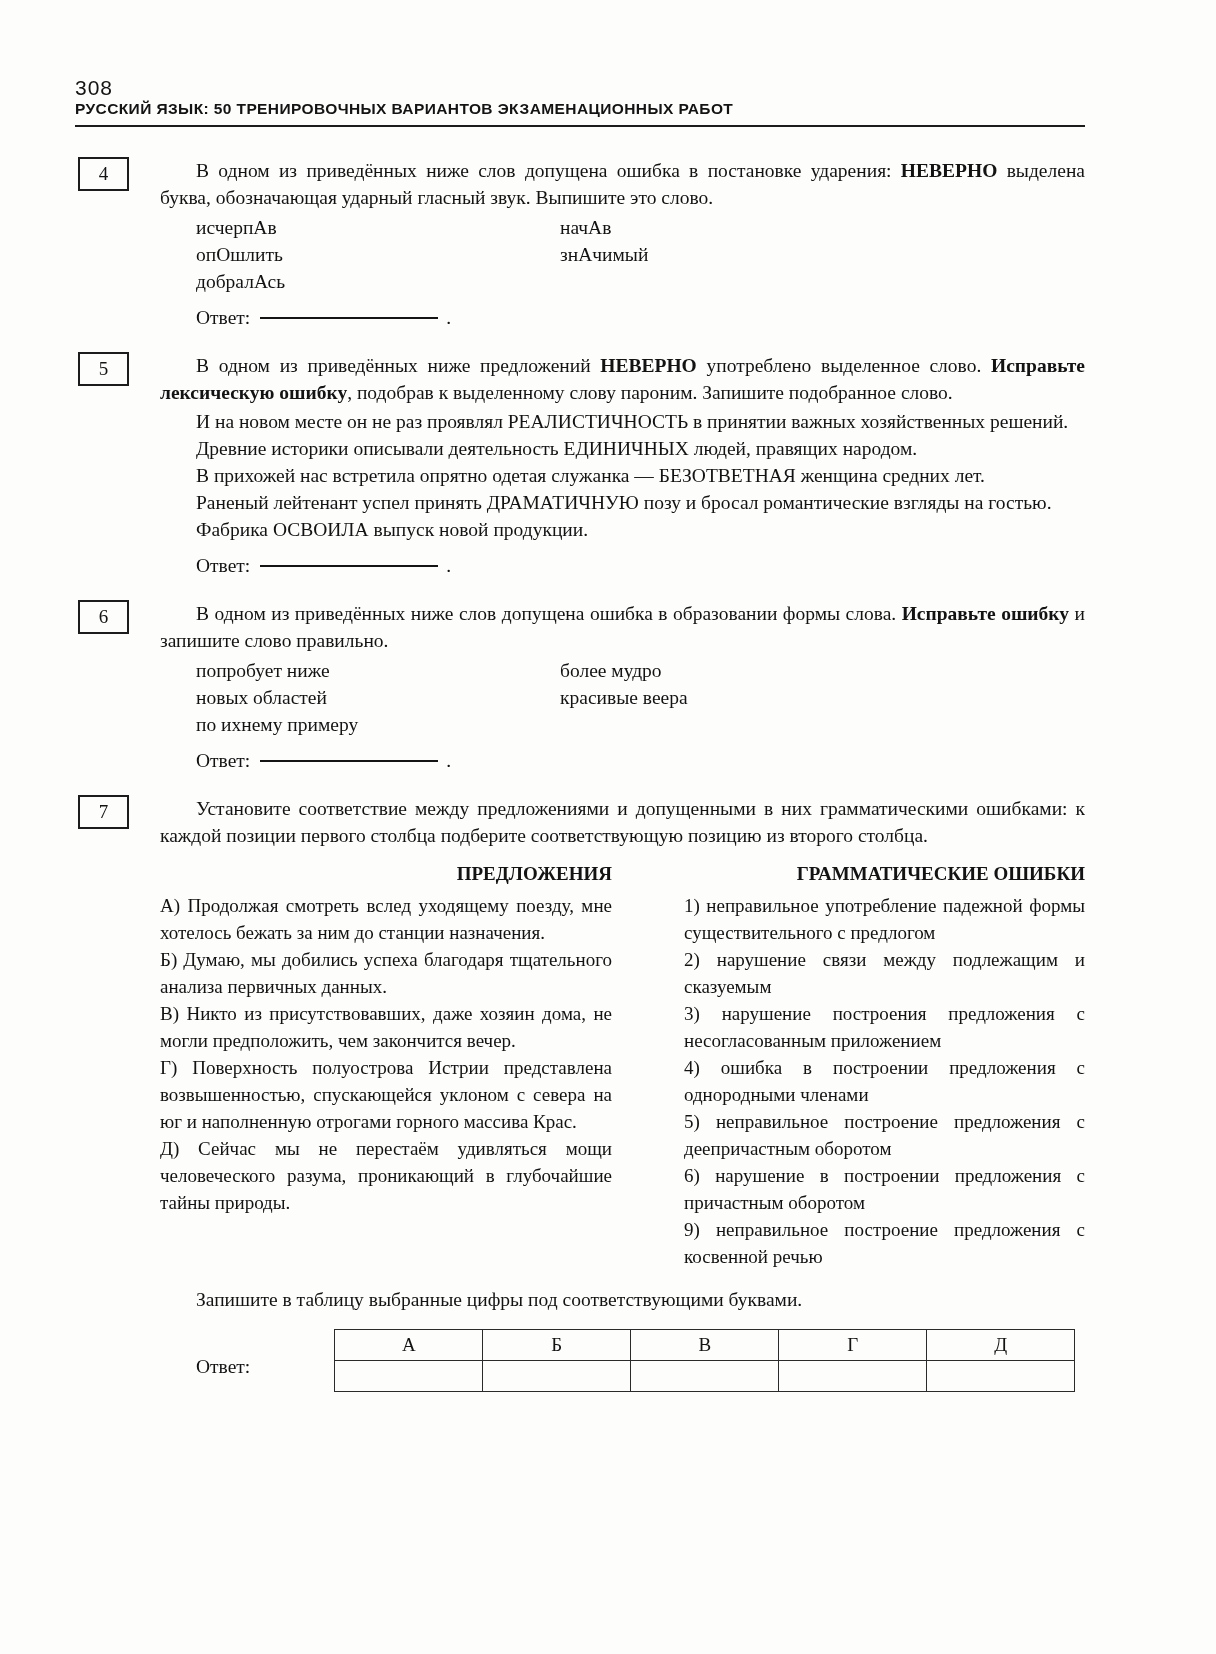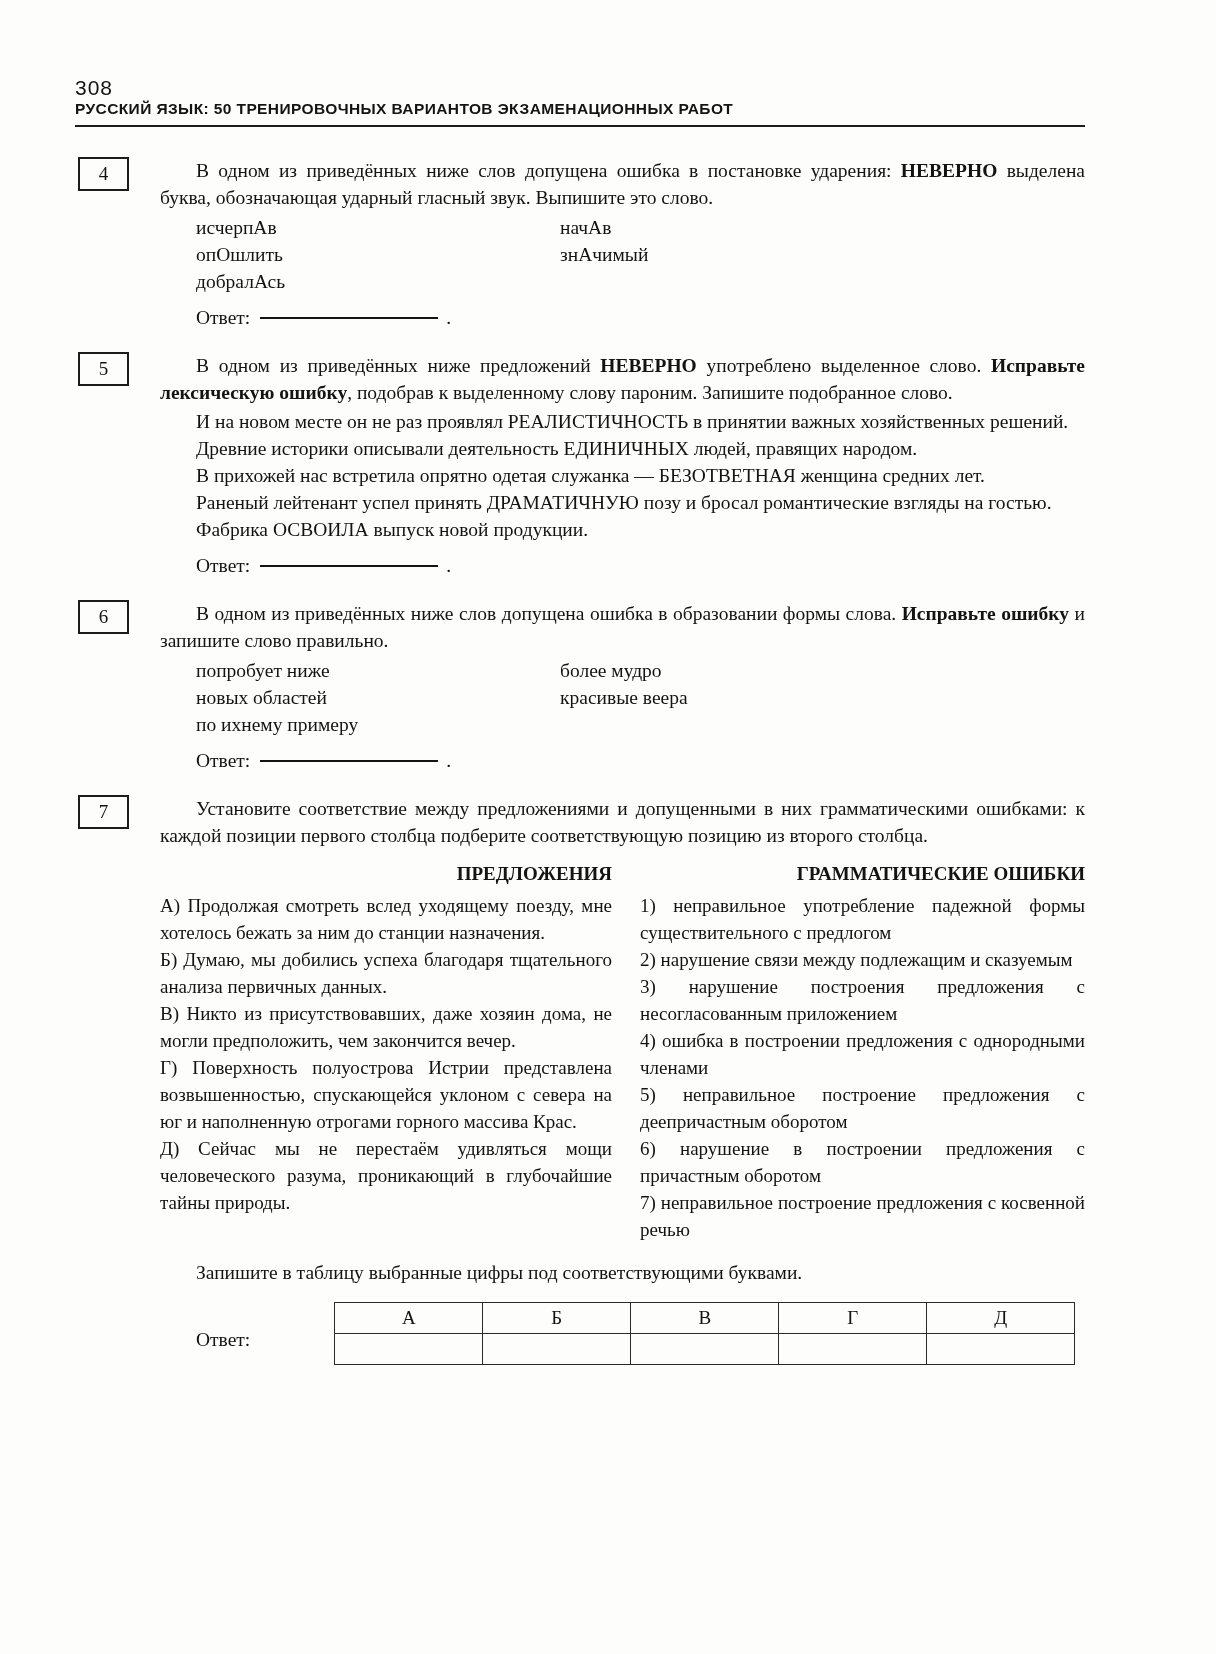--- a/index.html
+++ b/index.html
@@ -43,21 +43,21 @@
   .answer { margin: 9px 0 0 0; padding-left: 36px; font-size: 19.5px; line-height: 27px; }
   .blank {
     display: inline-block; width: 178px; height: 2px;
     border-bottom: 2px solid #141414;
     transform: translateY(-5px);
     margin: 0 8px 0 10px;
   }
 
   .cols { display: flex; margin-top: 8px; }
   .col-left { width: 452px; margin-right: 28px; flex: none; }
-  .col-right { flex: 1; }
+  .col-right { flex: 1; margin-left: 44px; }
   .col-header { text-align: right; font-weight: 700; font-size: 19px; margin: 6px 0 7px 0; }
   .item { margin: 0; font-size: 19px; line-height: 27px; text-align: justify; }
 
   .footer-line { margin-top: 16px; }
 
   .answer-table-row { display: flex; margin-top: 16px; padding-left: 36px; }
   .answer-table-label { font-size: 19.5px; padding-top: 27px; flex: none; }
   table.answers { border-collapse: collapse; margin-left: 84px; }
   table.answers td {
     width: 148px; height: 31px;
@@ -152,21 +152,21 @@
         <p class="item">Д) Сейчас мы не перестаём удивляться мощи человеческого разума, проникающий в глубочайшие тайны природы.</p>
       </div>
       <div class="col-right">
         <div class="col-header">ГРАММАТИЧЕСКИЕ ОШИБКИ</div>
         <p class="item">1) неправильное употребление падежной формы существительного с предлогом</p>
         <p class="item">2) нарушение связи между подлежащим и сказуемым</p>
         <p class="item">3) нарушение построения предложения с несогласованным приложением</p>
         <p class="item">4) ошибка в построении предложения с однородными членами</p>
         <p class="item">5) неправильное построение предложения с деепричастным оборотом</p>
         <p class="item">6) нарушение в построении предложения с причастным оборотом</p>
-        <p class="item">7) неправильное построение предложения с косвенной речью</p>
+        <p class="item">9) неправильное построение предложения с косвенной речью</p>
       </div>
     </div>
 
     <p class="para indent footer-line">Запишите в таблицу выбранные цифры под соответствующими буквами.</p>
 
     <div class="answer-table-row">
       <span class="answer-table-label">Ответ:</span>
       <table class="answers">
         <tbody>
           <tr>

